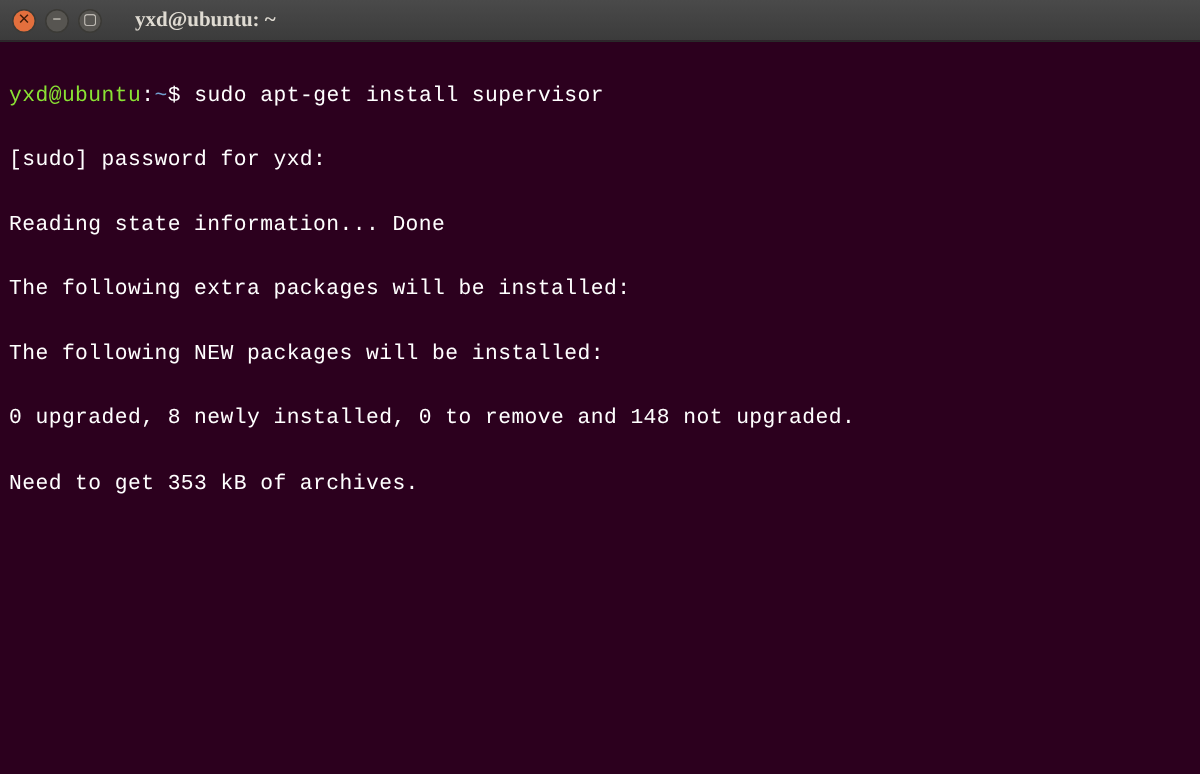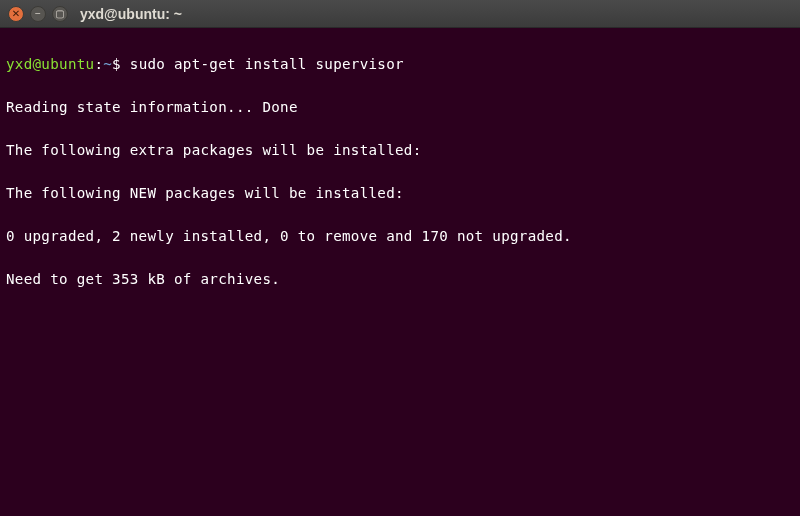--- a/index.html
+++ b/index.html
@@ -36,56 +36,58 @@
     font-size: 10px;
     font-family: sans-serif;
     background: #575551;
     color: #d7d3cb;
     border: 1px solid #3b3a36;
     line-height: 1;
     cursor: pointer;
   }
   .win-btn.close { background: #e36f3d; color: #3b1a09; }
   .title-text {
-    margin-left: 6px;
+    margin-left: 16px;
     color: #dfdbd2;
-    font-family: Liberation Sans, sans-serif;
+    font-family: Liberation Serif, serif;
     font-size: 14px;
     font-weight: bold;
   }
   .term {
     flex: 1;
     padding: 4px 6px 6px 6px;
     color: #ffffff;
     font-size: 14.2px;
     line-height: 1.52;
     letter-spacing: 0.3px;
     white-space: pre;
     overflow: hidden;
+    font-family: Liberation Mono, monospace;
   }
   .prompt-user { color: #8ae234; }
   .prompt-path { color: #729fcf; }
   .line { white-space: pre-wrap; word-break: break-all; }
 </style>
 </head>
 <body>
 
 <div class="window">
   <div class="titlebar">
     <div class="win-btn close">✕</div>
     <div class="win-btn">−</div>
     <div class="win-btn">▢</div>
     <div class="title-text">yxd@ubuntu: ~</div>
   </div>
   <div class="term">
 <div class="line"><span class="prompt-user">yxd@ubuntu</span><span>:</span><span class="prompt-path">~</span><span>$</span> <span>sudo apt-get install supervisor</span></div>
+<div class="line">[sudo] password for yxd:</div>
 <div class="line">Reading state information... Done</div>
 <div class="line">The following extra packages will be installed:</div>
 <div class="line">The following NEW packages will be installed:</div>
-<div class="line">0 upgraded, 2 newly installed, 0 to remove and 170 not upgraded.</div>
+<div class="line">0 upgraded, 8 newly installed, 0 to remove and 148 not upgraded.</div>
 <div class="line">Need to get 353 kB of archives.</div>
 
 
 
 
 
 
 
 
 

